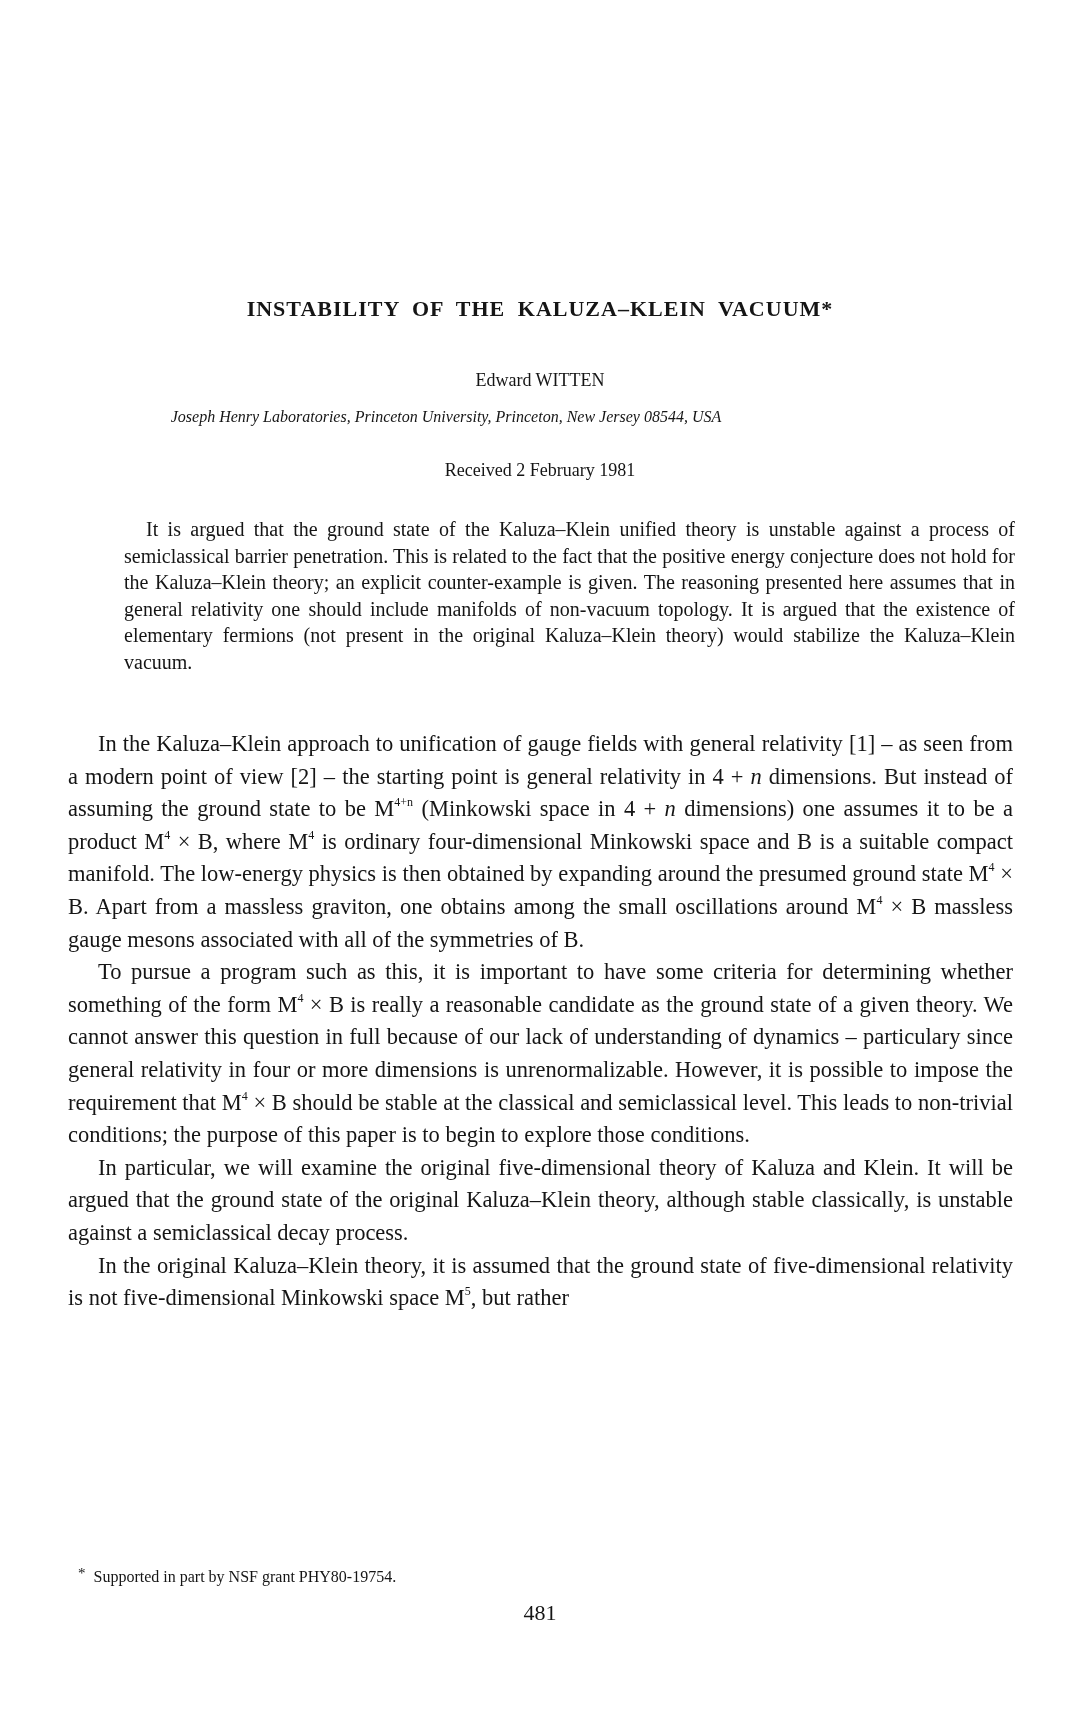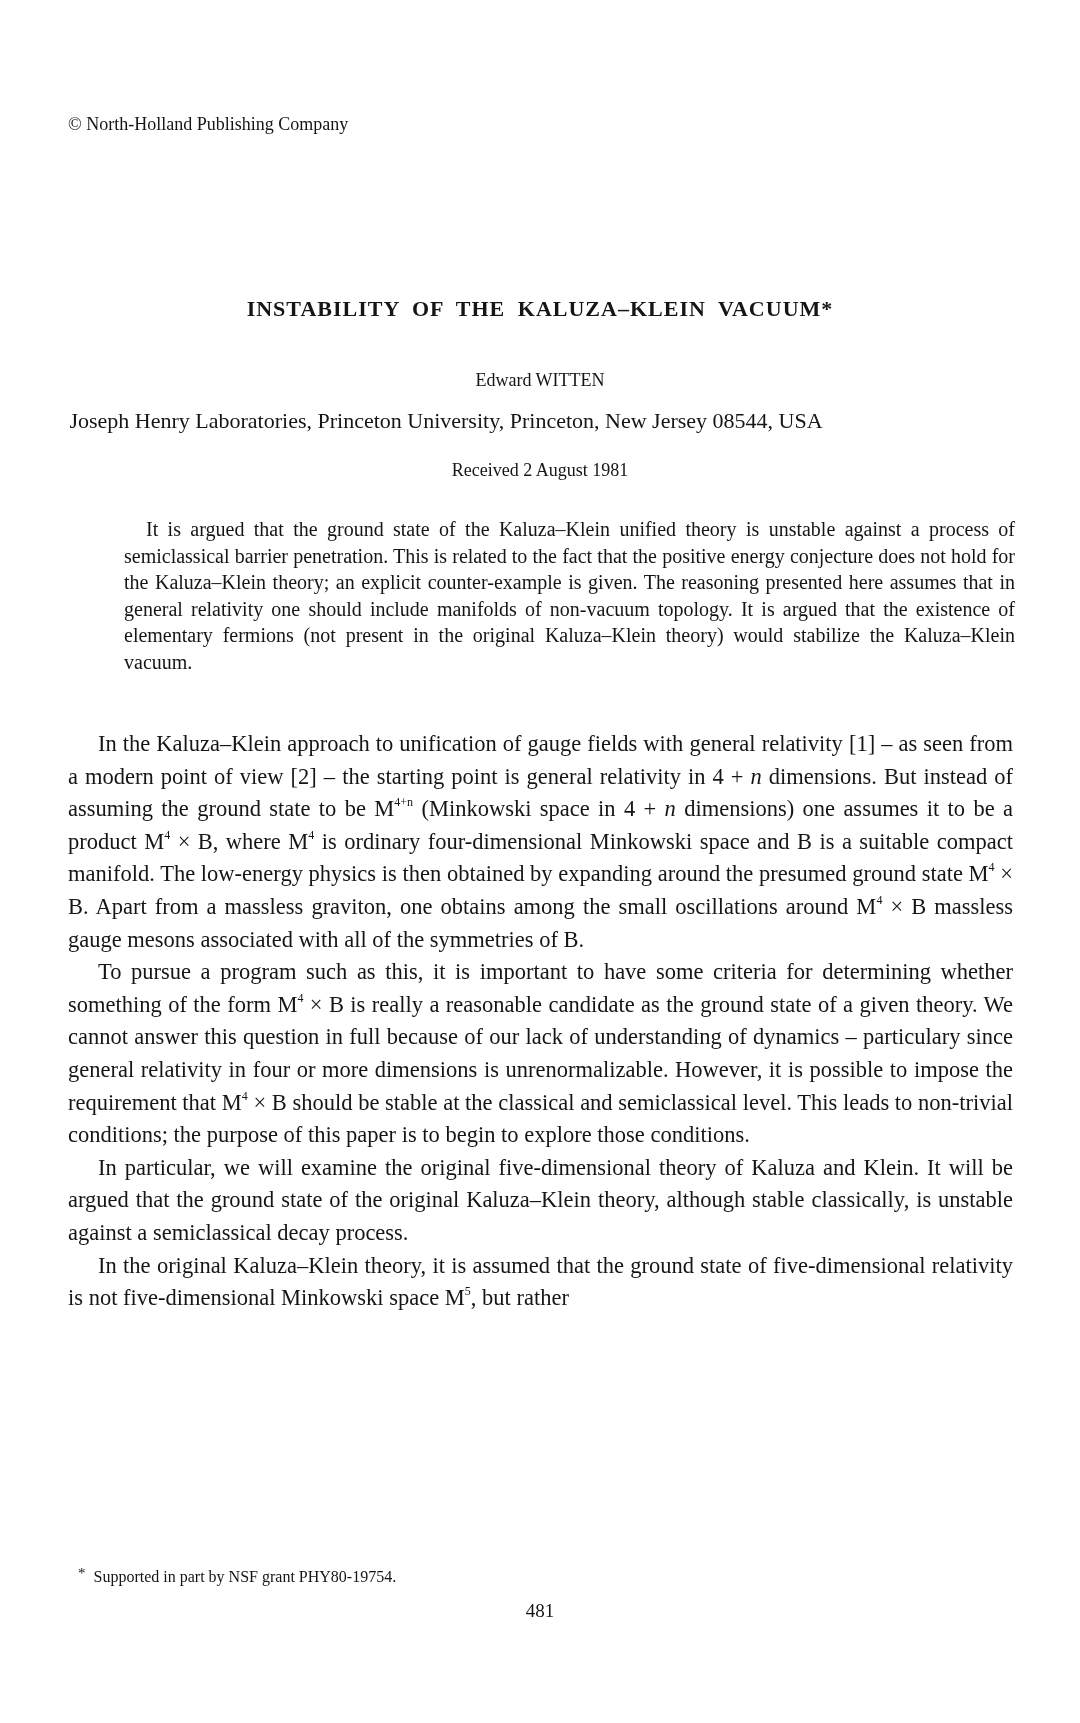--- a/index.html
+++ b/index.html
@@ -6,48 +6,47 @@
   body {
     width: 1080px; height: 1723px; position: relative; overflow: hidden;
     font-family: "Liberation Serif", "DejaVu Serif", serif; color: #151515;
   }
   .journal { position: absolute; left: 68px; top: 110px; font-size: 18px; line-height: 28px; }
   .title {
     position: absolute; left: 0; width: 1080px; top: 296px; text-align: center;
     font-size: 22px; font-weight: bold; letter-spacing: 1px; word-spacing: 6px;
   }
   .author { position: absolute; left: 0; width: 1080px; top: 370px; text-align: center; font-size: 18px; }
-  .affiliation { position: absolute; left: 0; width: 892px; top: 408px; text-align: center; font-size: 22px; }
+  .affiliation { position: absolute; left: 0; width: 892px; top: 408px; text-align: center; font-size: 16px; font-style: italic; }
   .received { position: absolute; left: 0; width: 1080px; top: 460px; text-align: center; font-size: 18px; }
   .abstract {
     position: absolute; left: 124px; width: 891px; top: 516px;
     font-size: 20px; line-height: 26.5px; text-align: justify; text-indent: 22px;
   }
   .body-text {
     position: absolute; left: 68px; width: 945px; top: 728px;
     font-size: 22.5px; line-height: 32.6px;
   }
   .body-text p { margin: 0; text-align: justify; text-indent: 30px; }
   .body-text p.first { text-indent: 30px; }
   sup { font-size: 12px; vertical-align: 10px; line-height: 0; margin-top: 16px; }
   .footnote { position: absolute; left: 78px; top: 1568px; font-size: 16px; }
   .footnote .star { position: relative; top: -4px; margin-right: 8px; font-size: 15px; }
-  .page-number { position: absolute; left: 0; width: 1080px; text-align: center; top: 1600px; font-size: 19px; }
+  .page-number { position: absolute; left: 0; width: 1080px; text-align: center; top: 1600px; font-size: 22px; }
 </style>
 </head>
 <body>
 
 <div class="journal">
-  <div>© North-Holland Publishing Company</div>
 </div>
 
 <div class="title">INSTABILITY OF THE KALUZA–KLEIN VACUUM*</div>
 <div class="author">Edward WITTEN</div>
 <div class="affiliation">Joseph Henry Laboratories, Princeton University, Princeton, New Jersey 08544, USA</div>
-<div class="received">Received 2 August 1981</div>
+<div class="received">Received 2 February 1981</div>
 
 <div class="abstract">It is argued that the ground state of the Kaluza–Klein unified theory is unstable against a process of semiclassical barrier penetration. This is related to the fact that the positive energy conjecture does not hold for the Kaluza–Klein theory; an explicit counter-example is given. The reasoning presented here assumes that in general relativity one should include manifolds of non-vacuum topology. It is argued that the existence of elementary fermions (not present in the original Kaluza–Klein theory) would stabilize the Kaluza–Klein vacuum.</div>
 
 <div class="body-text">
   <p class="first"><span>In the Kaluza–Klein approach to unification of gauge fields with general relativity [1] – as seen from a modern point of view [2] – the starting point is general relativity in 4 + </span><i>n</i><span> dimensions. But instead of assuming the ground state to be M</span><sup>4+n</sup><span> (Minkowski space in 4 + </span><i>n</i><span> dimensions) one assumes it to be a product M</span><sup>4</sup><span> × B, where M</span><sup>4</sup><span> is ordinary four-dimensional Minkowski space and B is a suitable compact manifold. The low-energy physics is then obtained by expanding around the presumed ground state M</span><sup>4</sup><span> × B. Apart from a massless graviton, one obtains among the small oscillations around M</span><sup>4</sup><span> × B massless gauge mesons associated with all of the symmetries of B.</span></p>
   <p><span>To pursue a program such as this, it is important to have some criteria for determining whether something of the form M</span><sup>4</sup><span> × B is really a reasonable candidate as the ground state of a given theory. We cannot answer this question in full because of our lack of understanding of dynamics – particulary since general relativity in four or more dimensions is unrenormalizable. However, it is possible to impose the requirement that M</span><sup>4</sup><span> × B should be stable at the classical and semiclassical level. This leads to non-trivial conditions; the purpose of this paper is to begin to explore those conditions.</span></p>
   <p>In particular, we will examine the original five-dimensional theory of Kaluza and Klein. It will be argued that the ground state of the original Kaluza–Klein theory, although stable classically, is unstable against a semiclassical decay process.</p>
   <p><span>In the original Kaluza–Klein theory, it is assumed that the ground state of five-dimensional relativity is not five-dimensional Minkowski space M</span><sup>5</sup><span>, but rather</span></p>
 </div>
 

